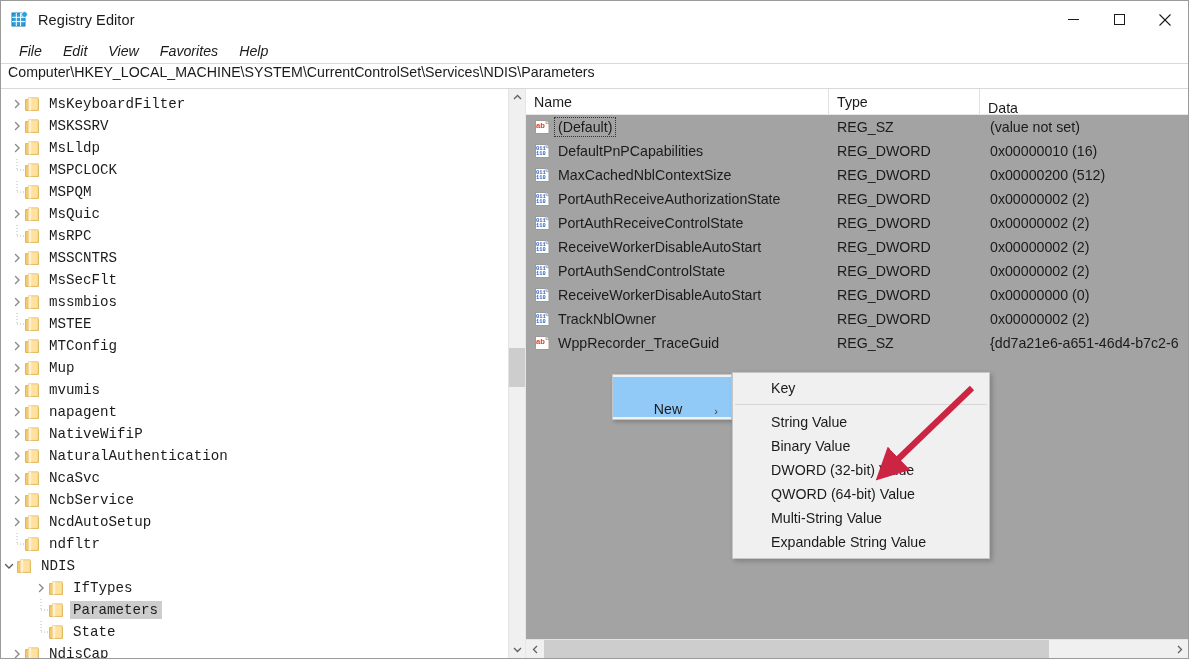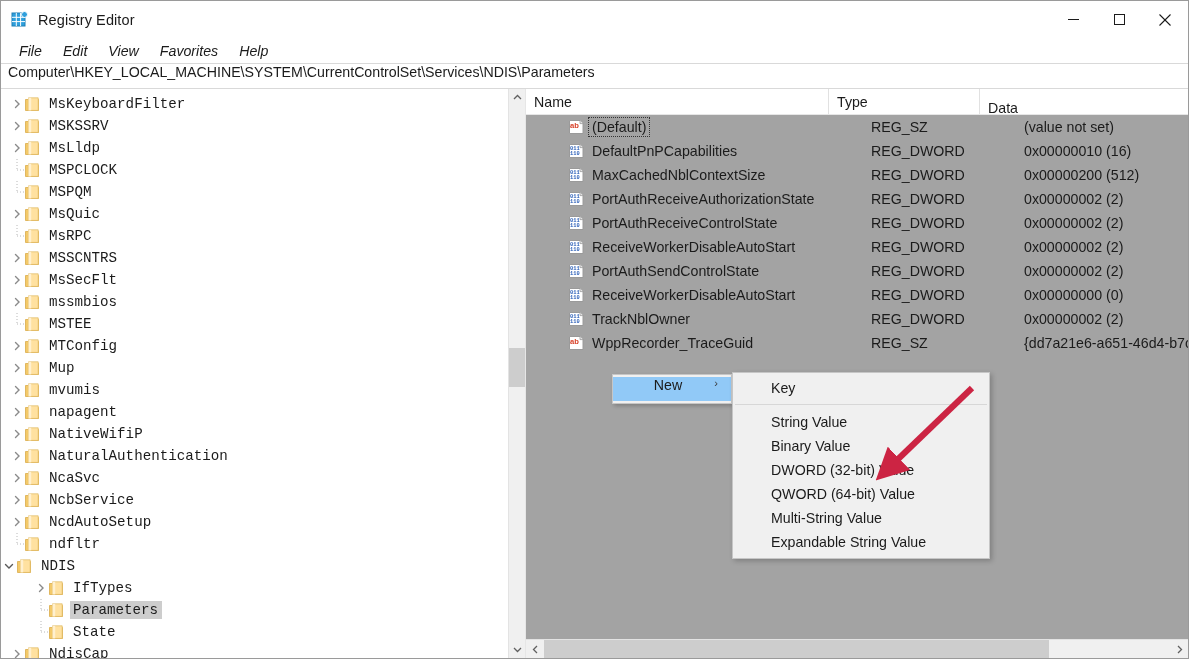--- a/index.html
+++ b/index.html
@@ -139,21 +139,21 @@
   .col {
     font-size: 14.2px; color: #1b1b1b;
     display: flex; align-items: center;
     padding-left: 8px;
     border-right: 1px solid #e1e1e1;
   }
   .col.c-name { width: 303px; flex: 0 0 303px; }
   .col.c-type { width: 151px; flex: 0 0 151px; }
   .col.c-data { flex: 1 1 auto; border-right: none; margin-top: 12px; }
 
-  .rows { flex: 1 1 auto; overflow: hidden; position: relative; margin-left: 34px; }
+  .rows { flex: 1 1 auto; overflow: hidden; position: relative; }
   .lrow {
     height: 24px; display: flex; align-items: center;
     font-size: 14.2px; color: #1b1b1b;
     white-space: nowrap;
   }
   .cell-name {
     width: 303px; flex: 0 0 303px;
     display: flex; align-items: center; padding-left: 8px;
     min-width: 0;
   }
@@ -189,21 +189,21 @@
     position: absolute;
     left: 611px; top: 373px;
     width: 120px;
     background: #f0f0f0;
     border: 1px solid #c6c6c6;
     box-shadow: 2px 2px 4px rgba(0,0,0,.22);
     padding: 2px 0;
     z-index: 40;
   }
   .ctxroot .ctxitem {
-    height: 24px; display: flex; align-items: flex-start;
+    height: 40px; display: flex; align-items: flex-end;
     font-size: 14.2px; color: #1b1b1b;
     padding: 0 8px 0 0; position: relative;
   }
   .ctxroot .ctxitem.hl { background: #91c9f7; }
   .ctxroot .ctxitem .lbl { flex: 1 1 auto; text-align: center; padding-left: 14px; }
   .ctxroot .ctxitem .arw { flex: 0 0 14px; color: #3a3a3a; font-size: 11px; text-align: center; }
 
   .ctxsub {
     position: absolute;
     left: 731px; top: 371px;

